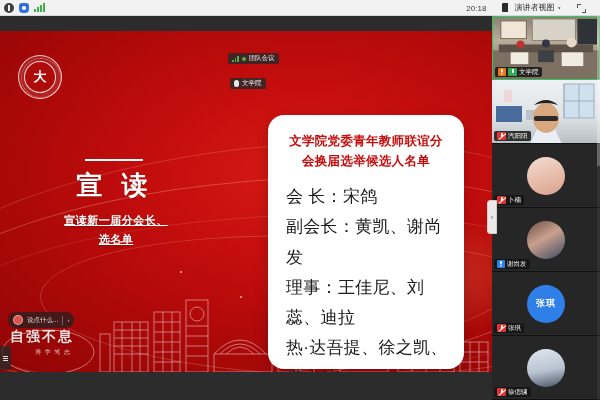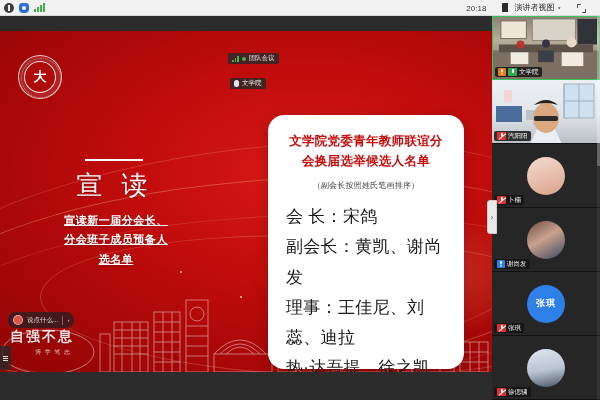--- a/index.html
+++ b/index.html
@@ -117,21 +117,21 @@
   }
 
   
   .headline-rule {
     position: absolute; left: 85px; top: 128px; width: 58px; height: 2px;
     background: #ffffff;
   }
   .headline {
     position: absolute; left: 55px; top: 140px; width: 120px;
     text-align: center;
-    font-size: 26px; font-weight: normal; color: #ffffff;
+    font-size: 26px; font-weight: bold; color: #ffffff;
     letter-spacing: 6px; line-height: 1.1;
     text-shadow: 0 1px 2px rgba(0,0,0,0.25);
   }
   .subhead {
     position: absolute; left: 40px; top: 180px; width: 152px;
     text-align: center; color: #ffffff;
     font-size: 11px; font-weight: bold; line-height: 1.75;
     letter-spacing: 0.5px;
     text-shadow: 0 1px 2px rgba(0,0,0,0.22);
     text-decoration: underline;
@@ -340,21 +340,20 @@
 
     <div class="emblem">
       <div class="emblem-ring"></div>
       <div class="emblem-inner">大</div>
     </div>
 
     <div class="headline-rule"></div>
     <div class="headline">宣 读</div>
     <div class="subhead">
       <div>宣读新一届分会长、</div>
-      <div>分会班子成员预备人</div>
       <div>选名单</div>
     </div>
 
     <svg class="skyline" viewBox="0 0 492 90" preserveAspectRatio="none">
       <g fill="none" stroke="rgba(255,255,255,0.80)" stroke-width="1">
         <ellipse cx="48" cy="70" rx="46" ry="22"></ellipse>
         <rect x="100" y="52" width="10" height="38"></rect>
         <rect x="114" y="40" width="34" height="50"></rect>
         <path d="M114 48 H148 M114 56 H148 M114 64 H148 M114 72 H148 M122 40 V90 M132 40 V90 M140 40 V90"></path>
         <rect x="154" y="30" width="26" height="60"></rect>
@@ -378,21 +377,20 @@
       </g>
     </svg>
     <div class="motto">自强不息</div>
     <div class="motto-sub">博 学 笃 志</div>
 
     <div class="card">
       <div class="card-title">
         <div>文学院党委青年教师联谊分</div>
         <div>会换届选举候选人名单</div>
       </div>
-      <div class="card-note">（副会长按照姓氏笔画排序）</div>
       <div class="card-list">
         <div class="card-line">会 长：宋鸽</div>
         <div class="card-line">副会长：黄凯、谢尚发</div>
         <div class="card-line">理事：王佳尼、刘蕊、迪拉</div>
         <div class="card-line">热·达吾提、徐之凯、唐小林、</div>
         <div class="card-line">徐偲骕</div>
       </div>
     </div>
   </div>
 

